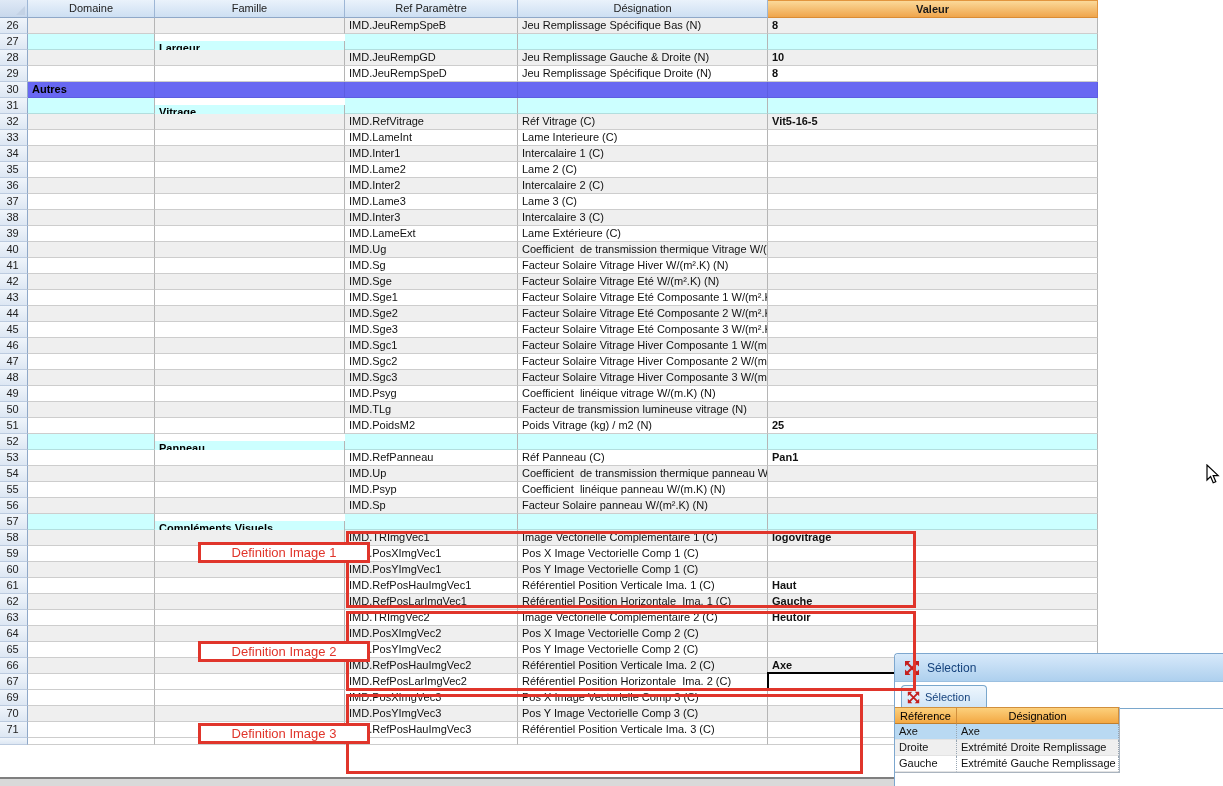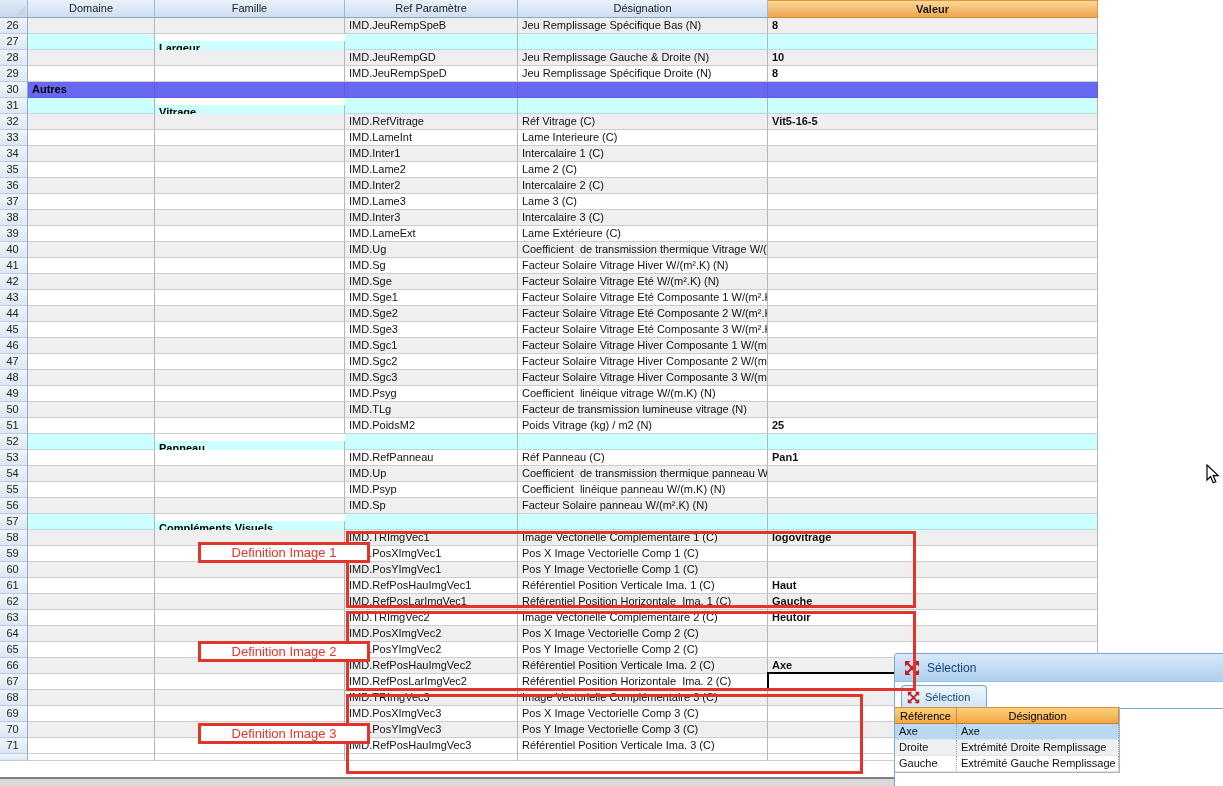--- a/index.html
+++ b/index.html
@@ -423,28 +423,20 @@
           <div class="cell c-ref">IMD.RefPosHauImgVec2</div>
           <div class="cell c-des">Référentiel Position Verticale Ima. 2 (C)</div>
           <div class="cell c-val">Axe</div>
         </div>
         <div class="row white">
           <div class="cell c-num">67</div>
           <div class="cell c-domaine"></div>
           <div class="cell c-famille"></div>
           <div class="cell c-ref">IMD.RefPosLarImgVec2</div>
           <div class="cell c-des">Référentiel Position Horizontale  Ima. 2 (C)</div>
-          <div class="cell c-val"></div>
-        </div>
-        <div class="row grey">
-          <div class="cell c-num">68</div>
-          <div class="cell c-domaine"></div>
-          <div class="cell c-famille"></div>
-          <div class="cell c-ref">IMD.TRImgVec3</div>
-          <div class="cell c-des">Image Vectorielle Complémentaire 3 (C)</div>
           <div class="cell c-val"></div>
         </div>
         <div class="row white">
           <div class="cell c-num">69</div>
           <div class="cell c-domaine"></div>
           <div class="cell c-famille"></div>
           <div class="cell c-ref">IMD.PosXImgVec3</div>
           <div class="cell c-des">Pos X Image Vectorielle Comp 3 (C)</div>
           <div class="cell c-val"></div>
         </div>

